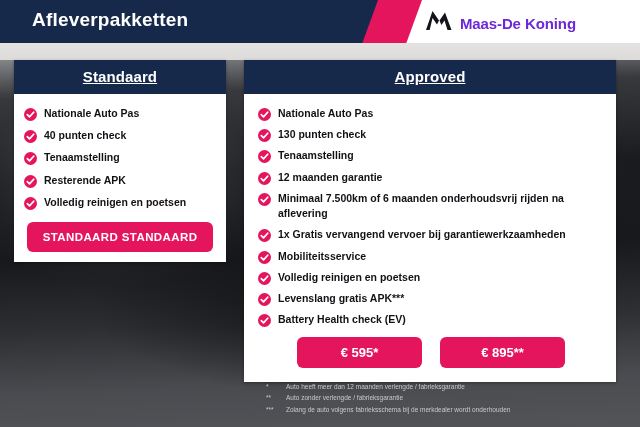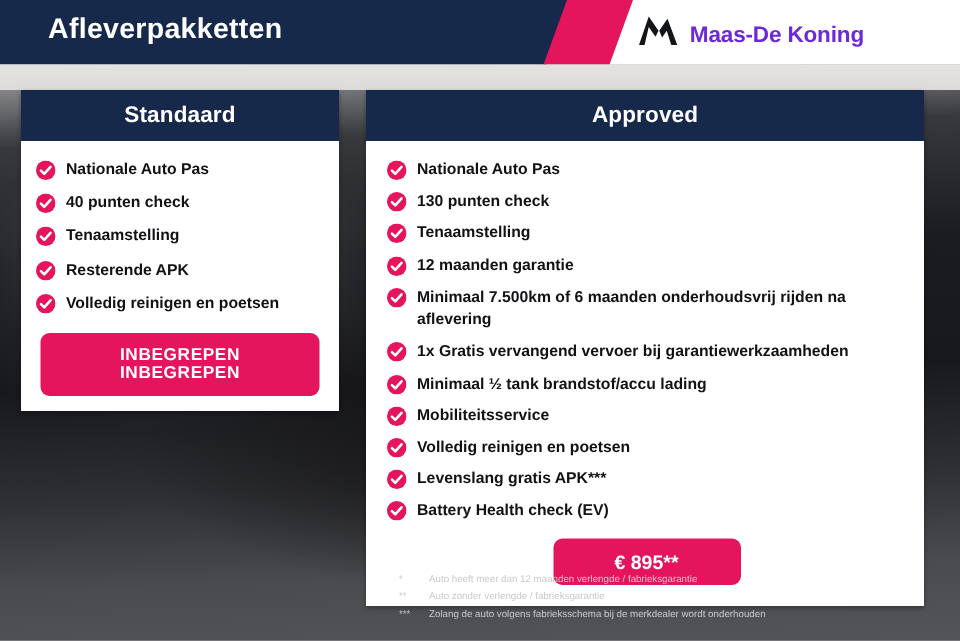--- a/index.html
+++ b/index.html
@@ -131,20 +131,21 @@
   }
 
   .card-head {
     background: #16294b;
     color: #ffffff;
     text-align: center;
     font-size: 15px;
     font-weight: bold;
     padding: 8px 0 9px;
     letter-spacing: 0.1px;
+    text-decoration: underline;
   }
 
   .card-body {
     padding: 12px 10px 10px 10px;
   }
   .card-app .card-body { padding: 12px 12px 8px 14px; }
 
   ul.features {
     list-style: none;
   }
@@ -306,21 +307,21 @@
               <svg width="13" height="13" viewBox="0 0 13 13">
                   <circle cx="6.5" cy="6.5" r="6.5" fill="#e4155d"></circle>
                   <path d="M3.3 6.7 L5.5 8.9 L9.7 4.2" stroke="#ffffff" stroke-width="1.7" fill="none" stroke-linecap="round" stroke-linejoin="round"></path>
                 </svg>
             </span>
             <span class="feat-text">Volledig reinigen en poetsen</span>
           </li>
         </ul>
 
         <div class="std-btn-wrap">
-          <button class="std-btn">INBEGREPEN INBEGREPEN</button>
+          <button class="std-btn">STANDAARD STANDAARD</button>
         </div>
       </div>
     </div>
 
     <div class="card card-app">
       <div class="card-head">Approved</div>
       <div class="card-body">
         <ul class="features">
           <li>
             <span class="check">
@@ -376,29 +377,20 @@
             </span>
             <span class="feat-text">1x Gratis vervangend vervoer bij garantiewerkzaamheden</span>
           </li>
           <li>
             <span class="check">
               <svg width="13" height="13" viewBox="0 0 13 13">
                   <circle cx="6.5" cy="6.5" r="6.5" fill="#e4155d"></circle>
                   <path d="M3.3 6.7 L5.5 8.9 L9.7 4.2" stroke="#ffffff" stroke-width="1.7" fill="none" stroke-linecap="round" stroke-linejoin="round"></path>
                 </svg>
             </span>
-            <span class="feat-text">Minimaal ½ tank brandstof/accu lading</span>
-          </li>
-          <li>
-            <span class="check">
-              <svg width="13" height="13" viewBox="0 0 13 13">
-                  <circle cx="6.5" cy="6.5" r="6.5" fill="#e4155d"></circle>
-                  <path d="M3.3 6.7 L5.5 8.9 L9.7 4.2" stroke="#ffffff" stroke-width="1.7" fill="none" stroke-linecap="round" stroke-linejoin="round"></path>
-                </svg>
-            </span>
             <span class="feat-text">Mobiliteitsservice</span>
           </li>
           <li>
             <span class="check">
               <svg width="13" height="13" viewBox="0 0 13 13">
                   <circle cx="6.5" cy="6.5" r="6.5" fill="#e4155d"></circle>
                   <path d="M3.3 6.7 L5.5 8.9 L9.7 4.2" stroke="#ffffff" stroke-width="1.7" fill="none" stroke-linecap="round" stroke-linejoin="round"></path>
                 </svg>
             </span>
             <span class="feat-text">Volledig reinigen en poetsen</span>
@@ -417,20 +409,21 @@
               <svg width="13" height="13" viewBox="0 0 13 13">
                   <circle cx="6.5" cy="6.5" r="6.5" fill="#e4155d"></circle>
                   <path d="M3.3 6.7 L5.5 8.9 L9.7 4.2" stroke="#ffffff" stroke-width="1.7" fill="none" stroke-linecap="round" stroke-linejoin="round"></path>
                 </svg>
             </span>
             <span class="feat-text">Battery Health check (EV)</span>
           </li>
         </ul>
 
         <div class="prices">
+          <button class="price-btn">€ 595*</button>
           <button class="price-btn">€ 895**</button>
         </div>
       </div>
     </div>
 
   </div>
 
   <div class="footnotes">
     <div class="footnote">
       <span class="fn-mark">*</span>

